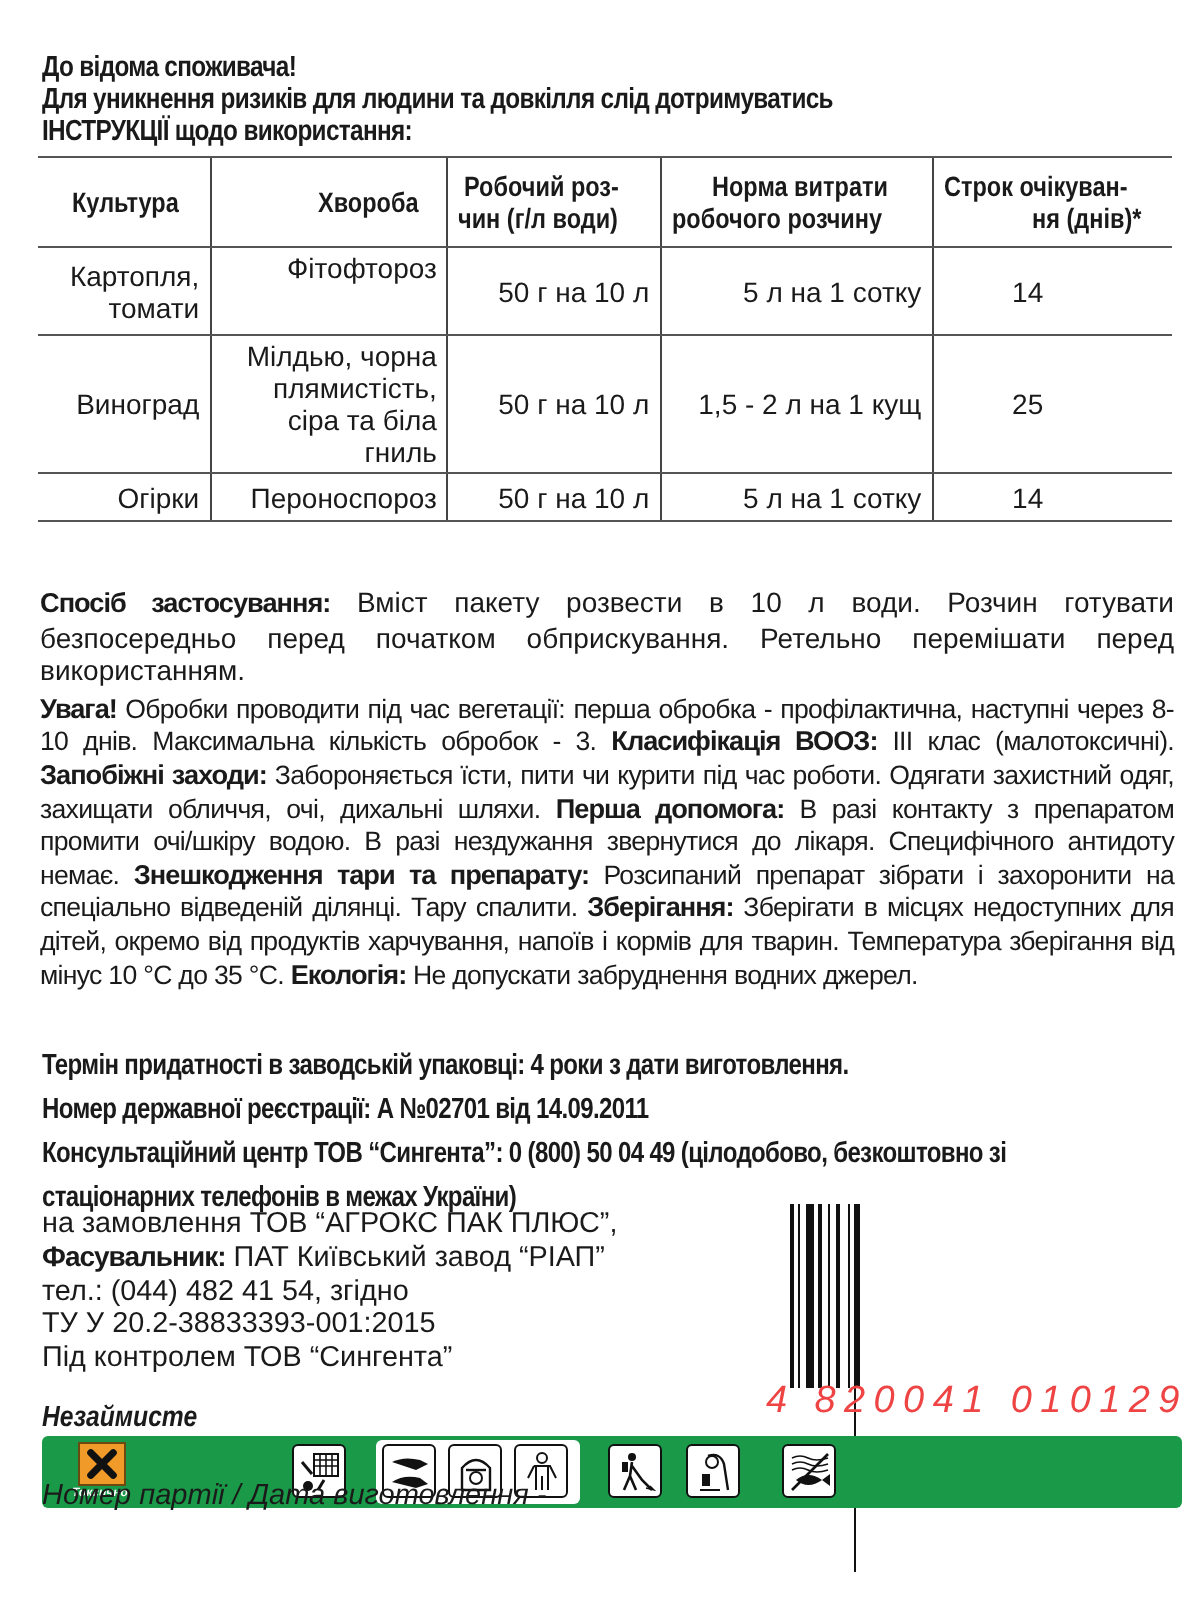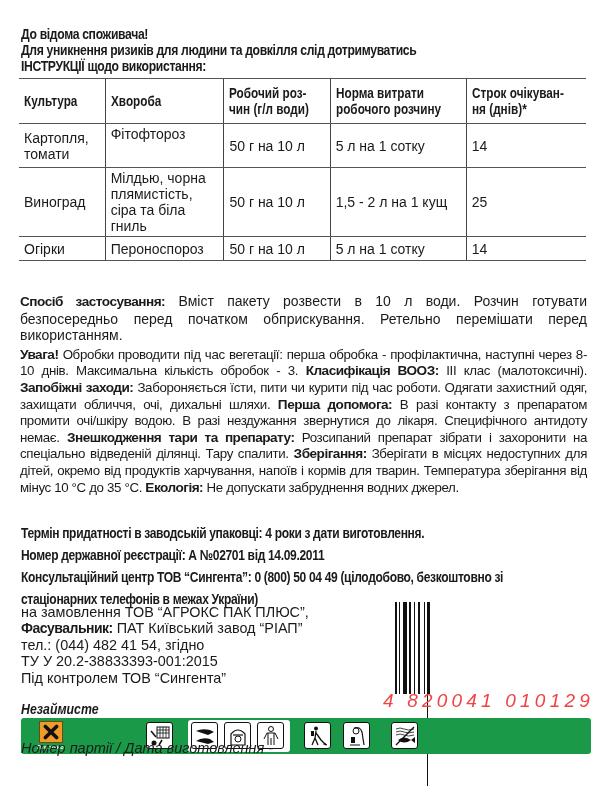--- a/index.html
+++ b/index.html
@@ -3,25 +3,25 @@
 <meta charset="utf-8">
 <style>
   * { box-sizing: border-box; margin: 0; padding: 0; }
   html, body { width: 600px; height: 800px; background: #ffffff; overflow: hidden; }
   body { font-family: "Liberation Sans", sans-serif; color: #1a1a1a; position: relative; }
   .cond { font-family: "Liberation Sans Narrow", "Liberation Sans", sans-serif; font-weight: bold; letter-spacing: -0.4px; }
   .head { position: absolute; left: 21px; top: 26px; font-size: 14.5px; line-height: 16px; transform: scaleX(0.84); transform-origin: left top; width: 680px; }
   .head div { white-space: nowrap; }
 
   table.dose { position: absolute; left: 19px; top: 78px; width: 567px; border-collapse: collapse; font-size: 14px; line-height: 16px; }
-  table.dose td, table.dose th { border-top: 1.5px solid #555; border-bottom: 1.5px solid #555; border-left: 1.5px solid #444; padding: 2px 5px; vertical-align: middle; text-align: left; font-weight: normal; }
+  table.dose td, table.dose th { border-top: 1.5px solid #555; border-bottom: 1.5px solid #555; border-left: 1.5px solid #444; padding: 2px 5px; vertical-align: middle; text-align: right; font-weight: normal; }
   table.dose td:first-child, table.dose th:first-child { border-left: none; }
   table.dose th { font-weight: bold; font-size: 14px; height: 45px; }
   table.dose th span { display: inline-block; transform: scaleX(0.84); transform-origin: left center; white-space: nowrap; }
-  table.dose td.num { text-align: left; padding-right: 30px; }
+  table.dose td.num { text-align: center; padding-right: 30px; }
   .r1 td { height: 44px; }
   .r2 td { height: 54px; }
   .r3 td { height: 56px; }
   .r4 td { height: 24px; }
   .top { vertical-align: top !important; }
 
   .body-text { position: absolute; left: 20px; top: 293px; width: 567px; font-size: 14px; line-height: 16.6px; text-align: justify; }
   .body-text p { margin-bottom: 3px; }
   .b { font-weight: bold; display: inline; letter-spacing: -0.5px; font-size: 13.6px; }
   .tight { font-size: 13.3px; letter-spacing: -0.35px; }

